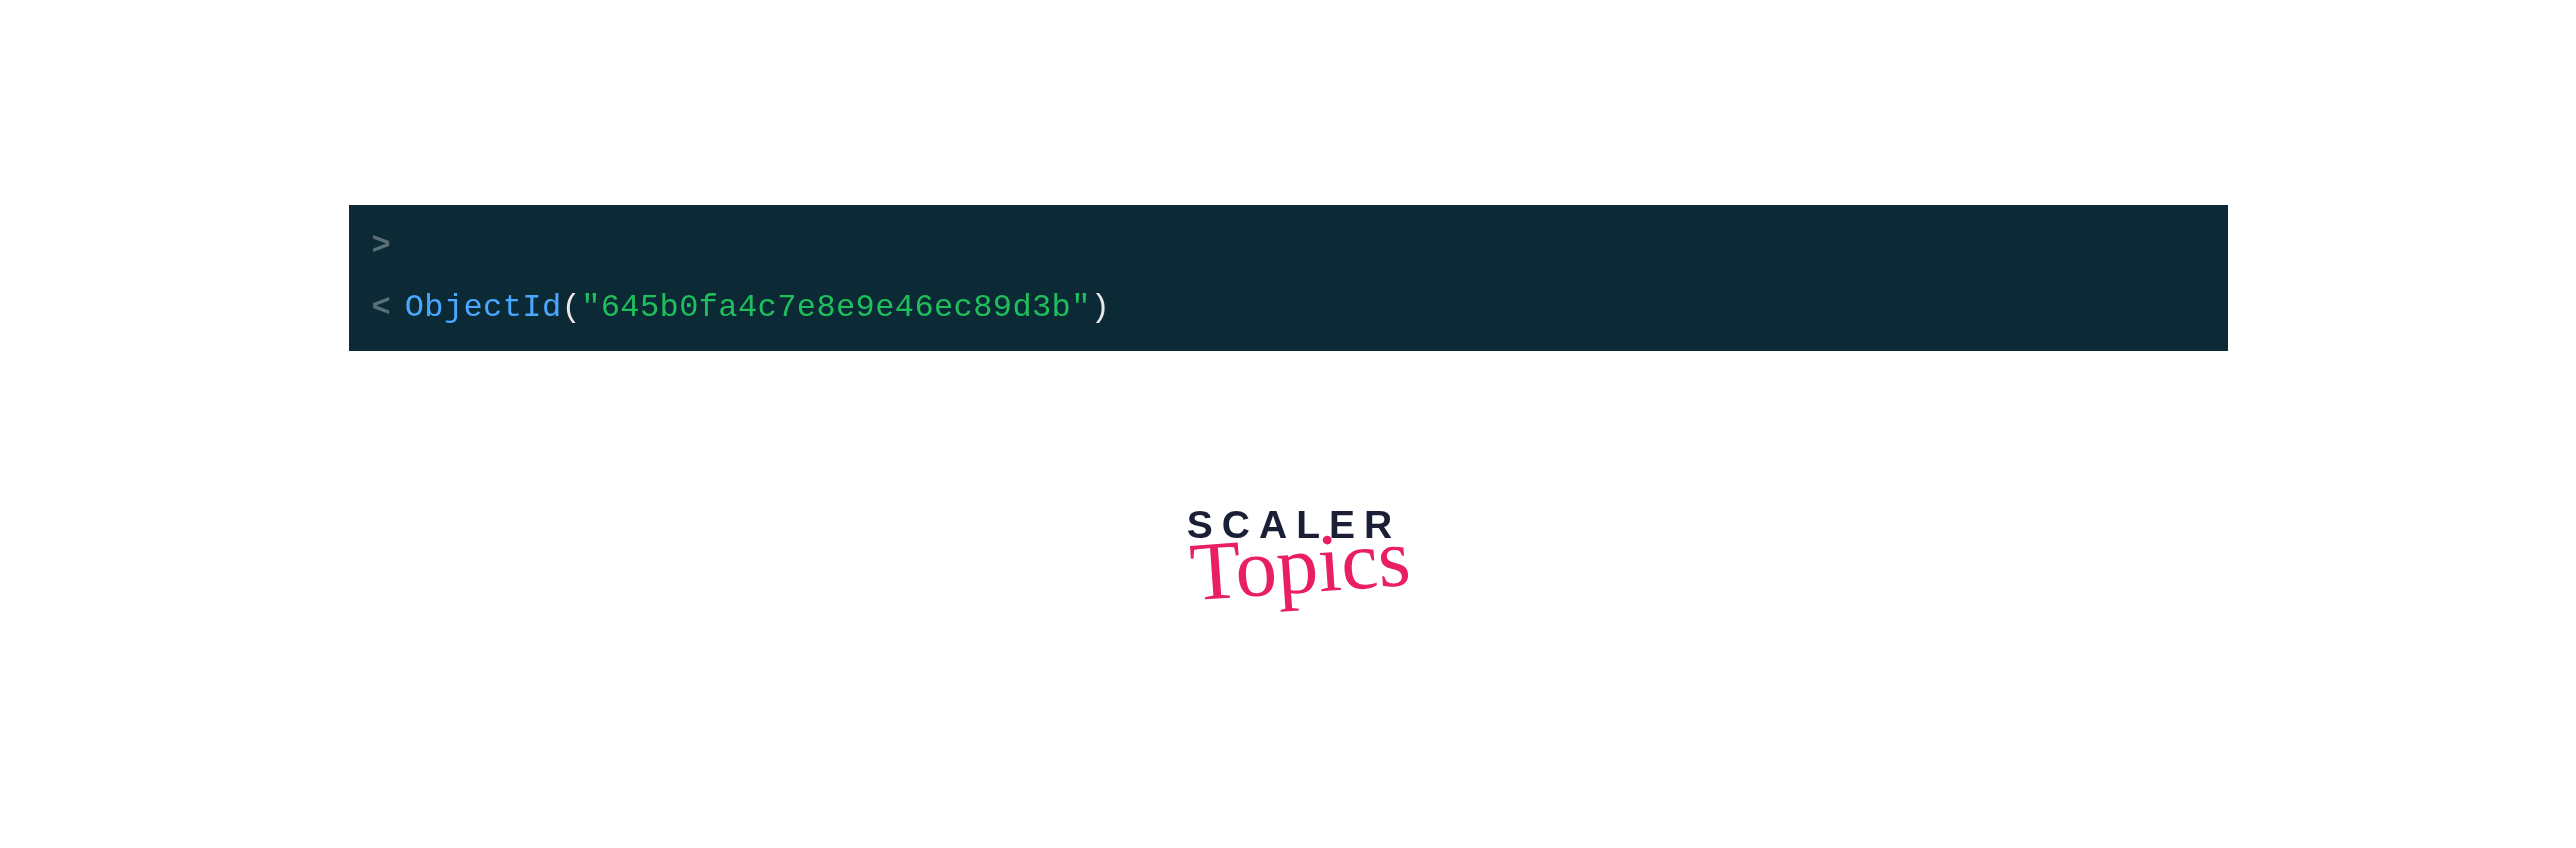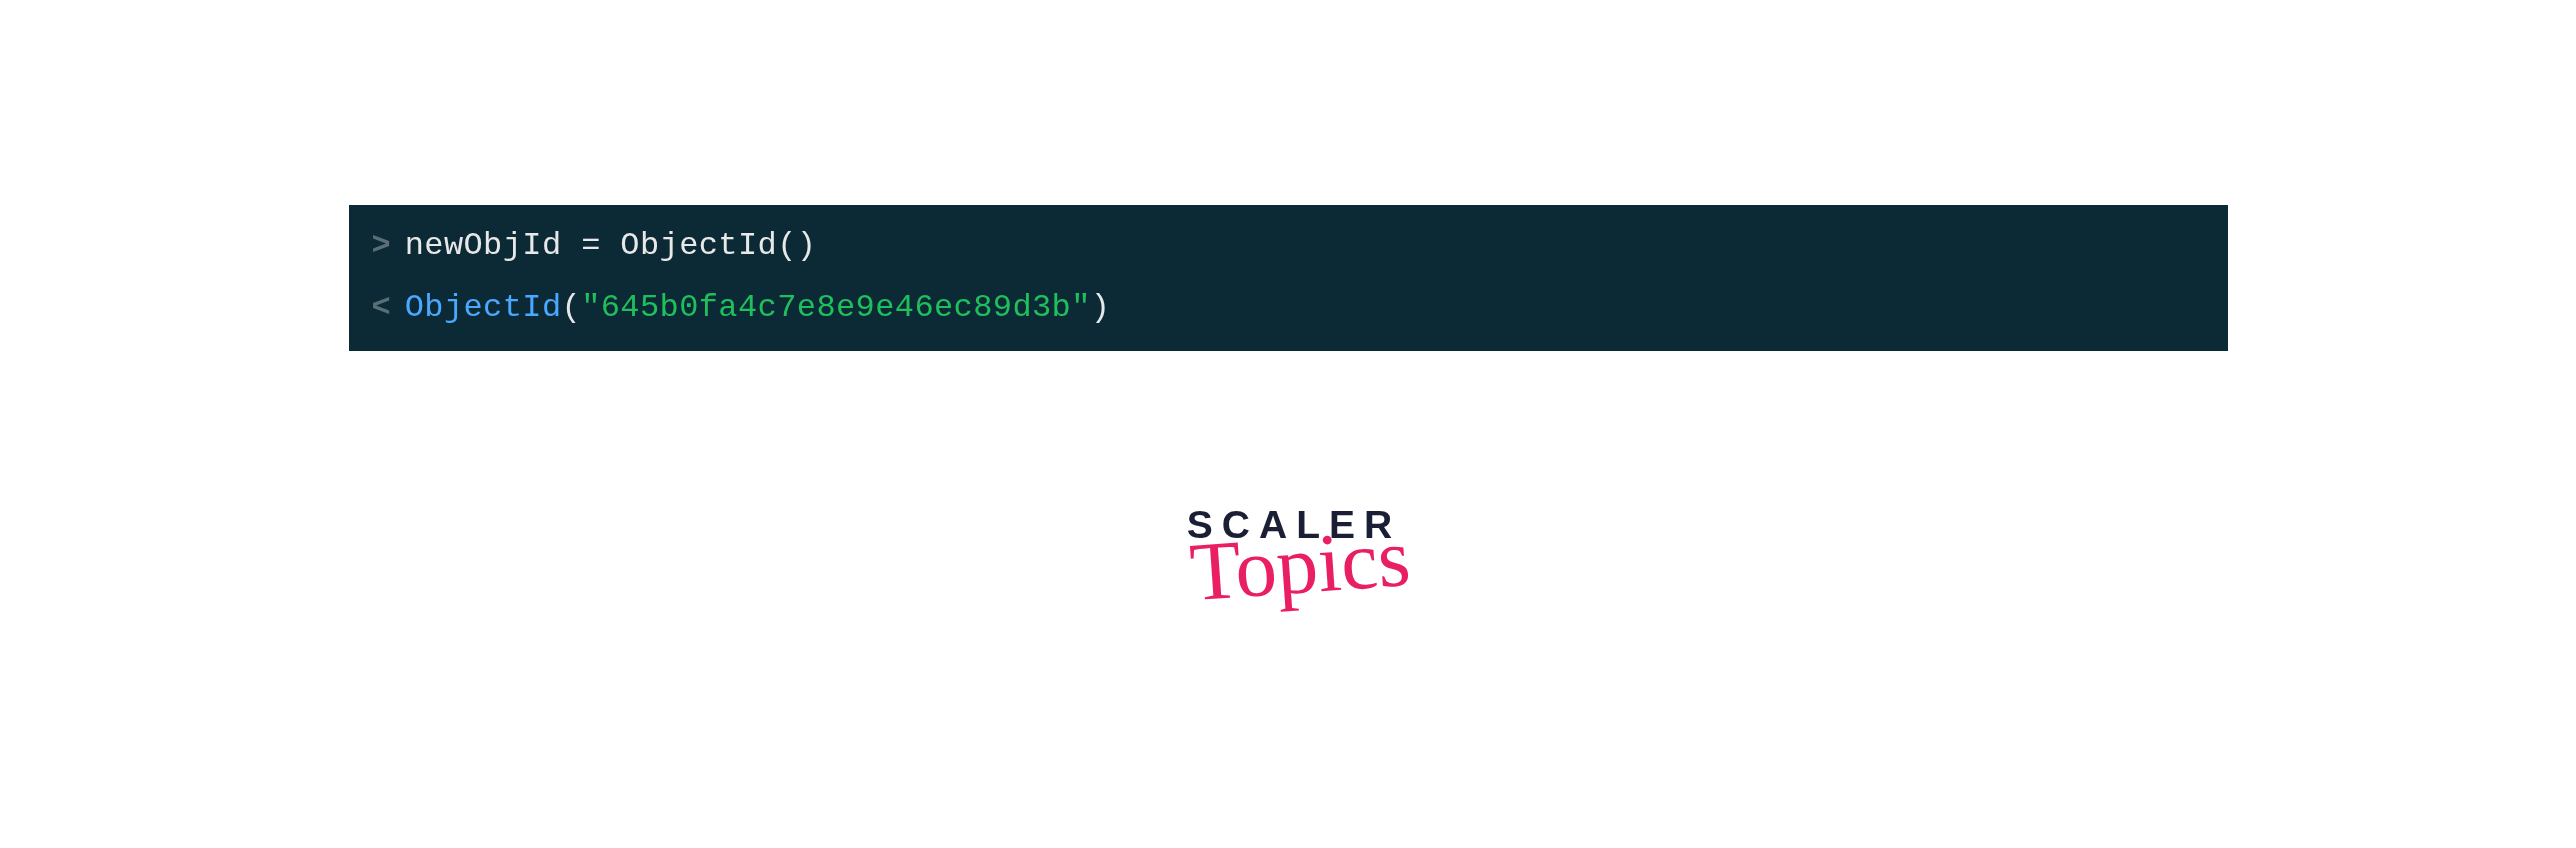--- a/index.html
+++ b/index.html
@@ -88,21 +88,20 @@
       line-height: 1;
       transform: rotate(-4deg) translateX(6px);
     }
   </style>
 </head>
 <body>
 
 <div class="console-container">
   <div class="console-line">
     <span class="prompt-indicator">&gt;</span>
-    <span class="input-text">newObjId = ObjectId()</span>
   </div>
   <div class="console-line output-line">
     <span class="prompt-indicator">&lt;</span>
     <span>
       <span class="output-func">ObjectId</span><span class="output-paren">(</span><span class="output-string">"645b0fa4c7e8e9e46ec89d3b"</span><span class="output-paren">)</span>
     </span>
   </div>
 </div>
 
 <div class="watermark">

